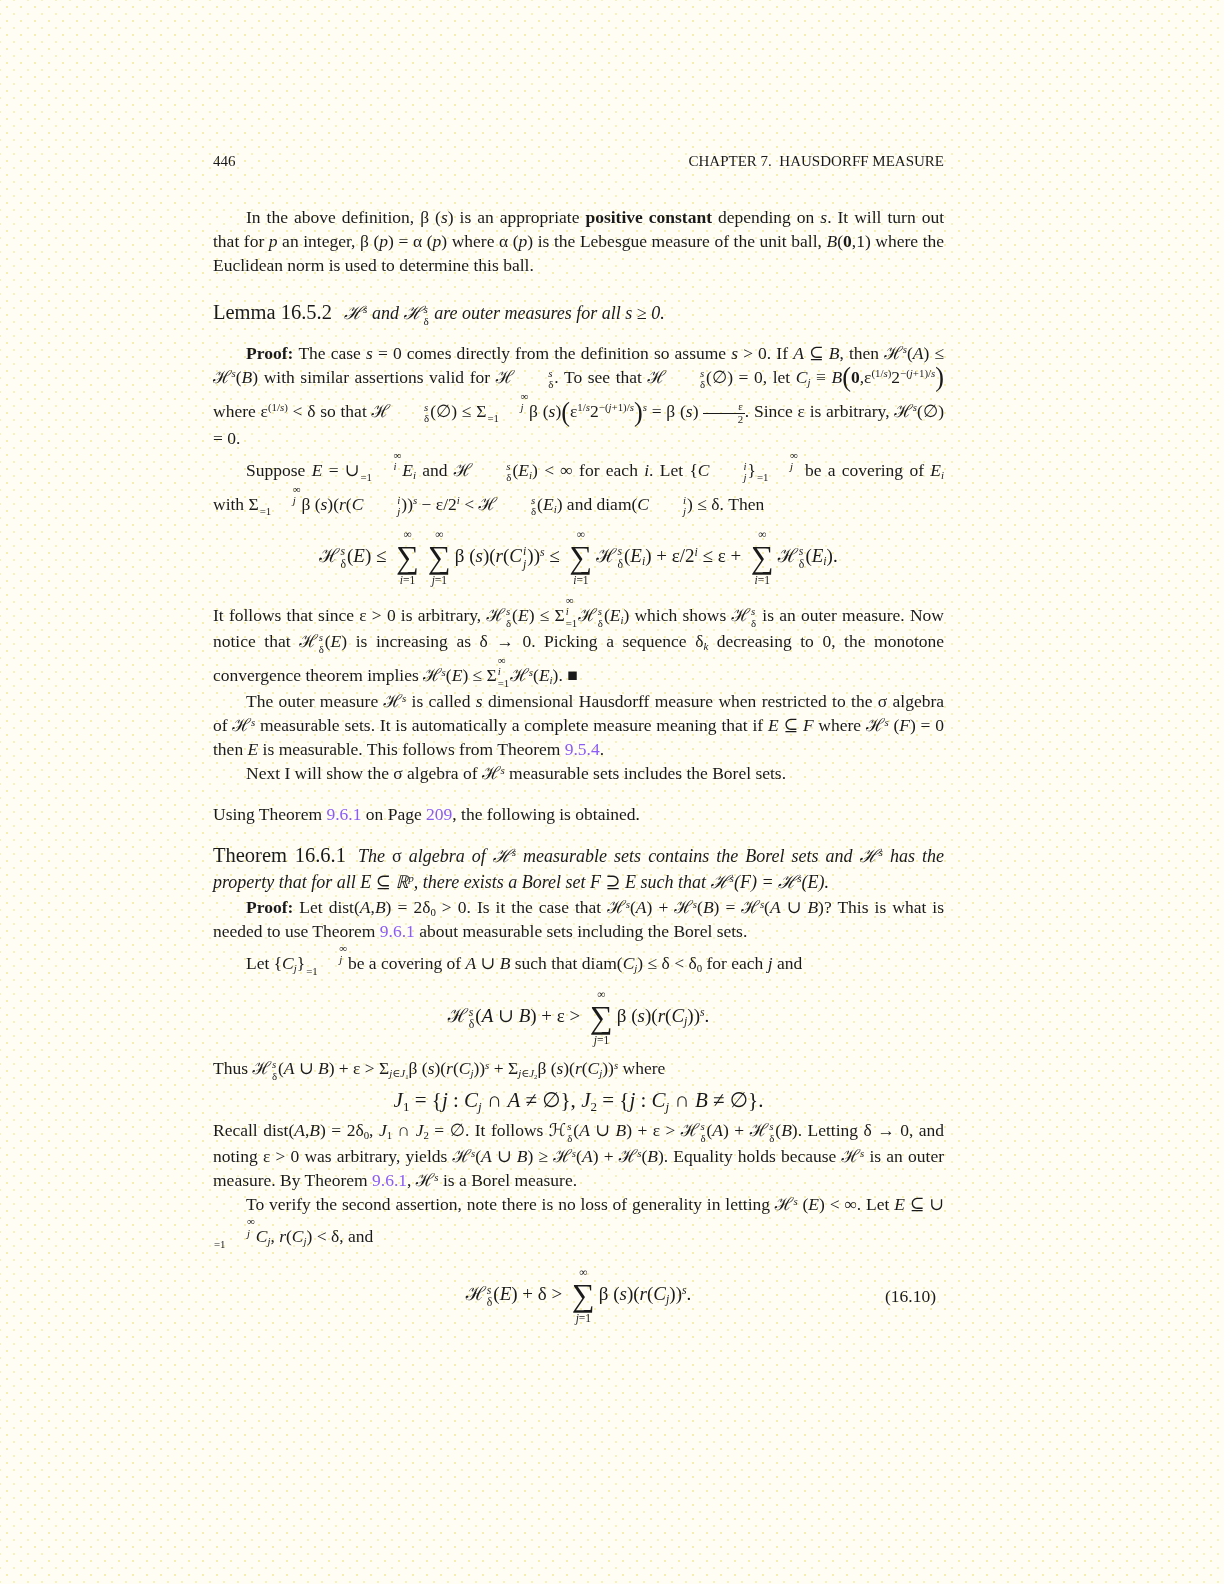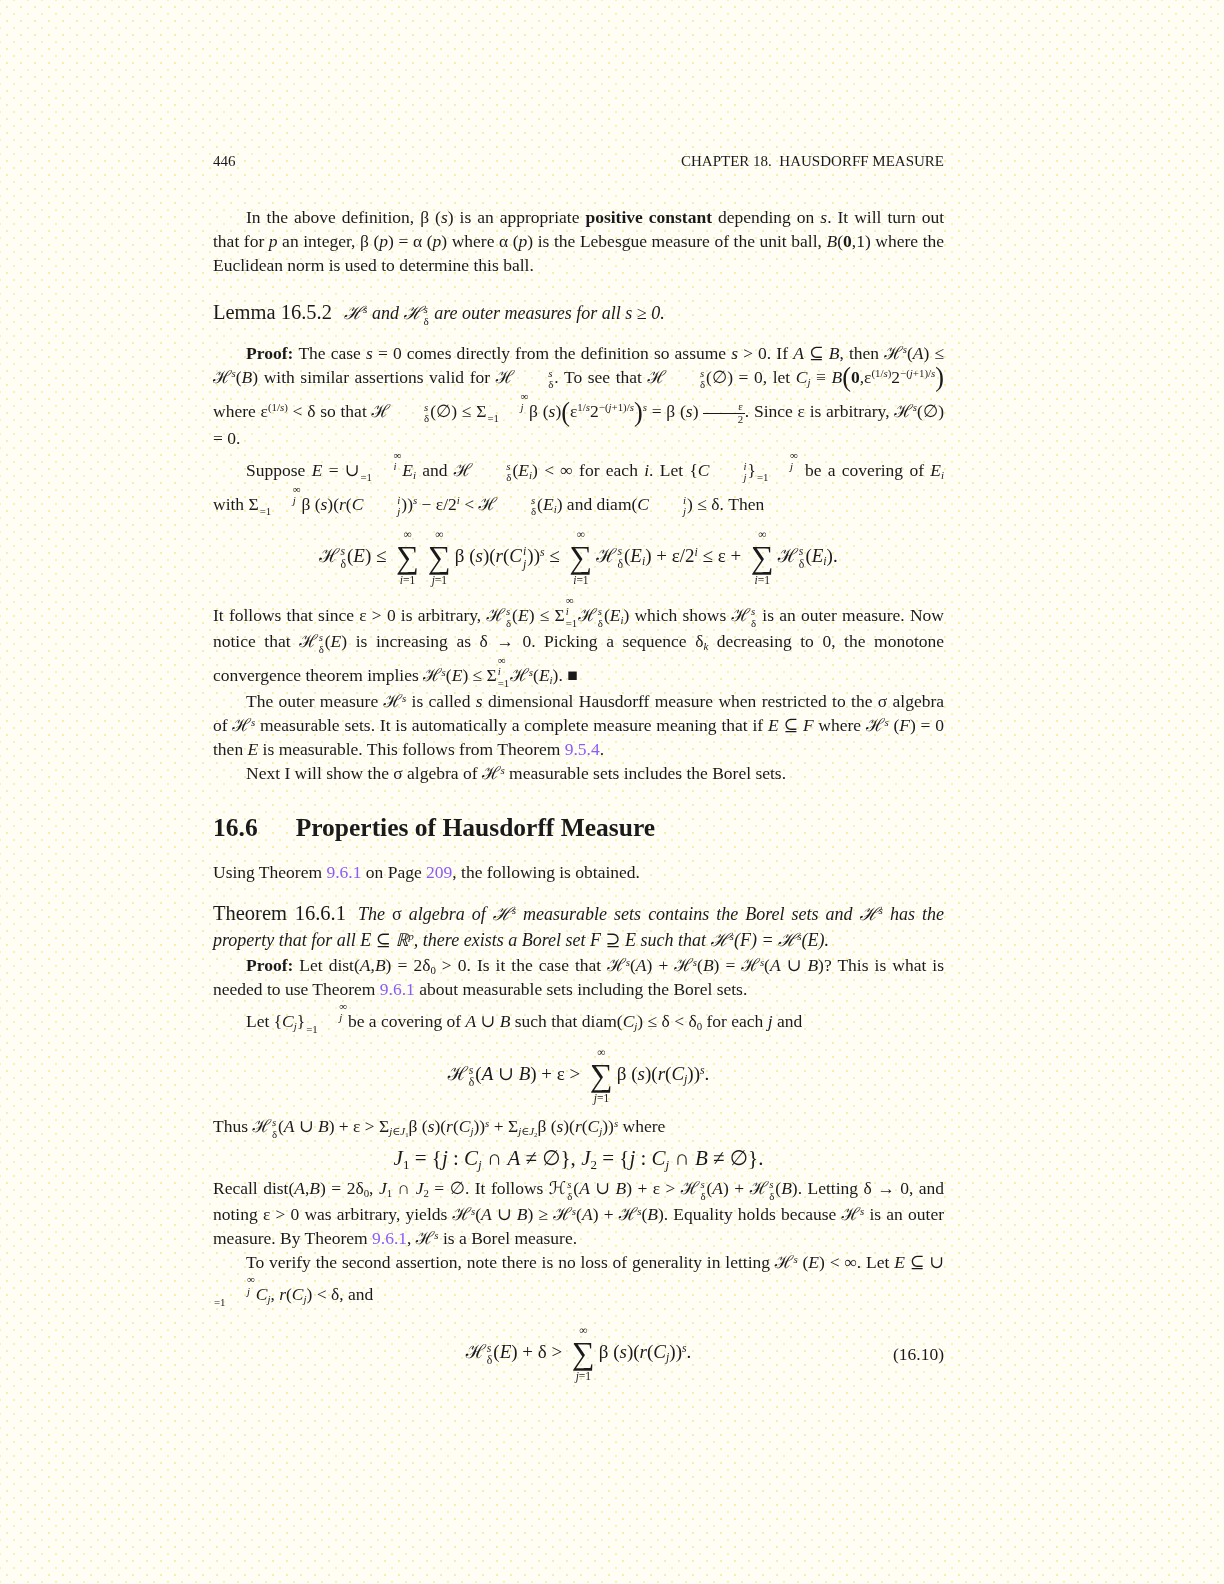--- a/index.html
+++ b/index.html
@@ -29,21 +29,21 @@
   .ss{display:inline-block;vertical-align:-0.52em;font-size:0.62em;line-height:1;text-align:left;margin:0 1px;}
   .ss span{display:block;line-height:1.05;}
   .frac{display:inline-block;vertical-align:-0.55em;font-size:0.62em;line-height:1.1;text-align:center;}
   .frac .fn{display:block;border-bottom:1.2px solid #1a1a1a;padding:0 2px;}
   .frac .fd{display:block;}
   .bigp{font-size:1.5em;line-height:0;vertical-align:-0.13em;}
   .display{font-size:19px;text-align:center;position:relative;line-height:1.2;margin:11px 0 9px;}
   .bigop{display:inline-flex;flex-direction:column;align-items:center;vertical-align:middle;margin:0 4px 0 5px;}
   .bigop .lim{font-size:11.5px;line-height:13px;}
   .bigop .op{font-size:32px;line-height:33px;}
-  .display .eqnum{position:absolute;right:0;top:50%;transform:translateY(-50%);font-size:17.5px;}
+  .display .eqnum{position:absolute;right:8px;top:50%;transform:translateY(-50%);font-size:17.5px;}
   .labeled{font-size:18px;line-height:26px;text-align:justify;}
   .labeled .label{font-weight:normal;font-size:20.5px;margin-right:12px;}
   .section{font-size:25.5px;font-weight:bold;line-height:30px;}
   .section .num{margin-right:38px;}
   [data-name="lemma-16-5-2"]{margin-top:22px;}
   [data-name="lemma-proof-paragraph"]{margin-top:13px;}
   [data-name="display-equation-1"]{margin:10px 0 8px;}
   [data-name="section-heading"]{margin-top:28px;}
   [data-name="using-theorem-paragraph"]{margin-top:17px;}
   [data-name="theorem-16-6-1"]{margin-top:16px;}
@@ -51,21 +51,21 @@
   [data-name="display-equation-2"]{margin:11px 0 9px;}
   [data-name="j-sets-equation"]{margin:6px 0;}
   [data-name="display-equation-3"]{margin-top:16px;}
 </style>
 </head>
 <body data-name="scanned-book-page">
 
 <div class="page" data-name="page-content">
   <header data-name="page-header">
     <span data-name="page-number">446</span>
-    <span data-name="chapter-running-title">CHAPTER 18. HAUSDORFF MEASURE</span>
+    <span data-name="chapter-running-title">CHAPTER 7. HAUSDORFF MEASURE</span>
   </header>
   <main id="body-main" data-name="page-body">
       <div class="blk para indent" data-name="intro-paragraph">In the above definition, β (<span class="it" data-name="italic-text">s</span>) is an appropriate <span class="bf" data-name="bold-text">positive constant</span> depending on <span class="it" data-name="italic-text">s</span>. It will turn out that for <span class="it" data-name="italic-text">p</span> an integer, β (<span class="it" data-name="italic-text">p</span>) = α (<span class="it" data-name="italic-text">p</span>) where α (<span class="it" data-name="italic-text">p</span>) is the Lebesgue measure of the unit ball, <span class="it" data-name="italic-text">B</span>(<span class="bf" data-name="bold-text">0</span>,1) where the Euclidean norm is used to determine this ball.</div>
       <div class="blk labeled" data-name="lemma-16-5-2"><span class="label" data-name="statement-label">Lemma 16.5.2</span><span class="body" data-name="statement-body"><span class="it" data-name="italic-text">ℋ</span><sup data-name="superscript"><span class="it" data-name="italic-text">s</span></sup><span class="it" data-name="italic-text"> and ℋ</span><span class="ss" data-name="stacked-scripts"><span class="up" data-name="upper-script">
               <span class="it" data-name="italic-text">s</span>
             </span><span class="dn" data-name="lower-script">δ</span></span><span class="it" data-name="italic-text"> are outer measures for all s ≥ 0.</span></span></div>
       <div class="blk para indent" data-name="lemma-proof-paragraph"><span class="bf" data-name="bold-text">Proof: </span>The case <span class="it" data-name="italic-text">s</span> = 0 comes directly from the definition so assume <span class="it" data-name="italic-text">s</span> &gt; 0. If <span class="it" data-name="italic-text">A</span> ⊆ <span class="it" data-name="italic-text">B</span>, then ℋ<sup data-name="superscript"><span class="it" data-name="italic-text">s</span></sup>(<span class="it" data-name="italic-text">A</span>) ≤ ℋ<sup data-name="superscript"><span class="it" data-name="italic-text">s</span></sup>(<span class="it" data-name="italic-text">B</span>) with similar assertions valid for ℋ<span class="ss" data-name="stacked-scripts"><span class="up" data-name="upper-script">
             <span class="it" data-name="italic-text">s</span>
           </span><span class="dn" data-name="lower-script">δ</span></span>. To see that ℋ<span class="ss" data-name="stacked-scripts"><span class="up" data-name="upper-script">
             <span class="it" data-name="italic-text">s</span>
@@ -120,21 +120,20 @@
             <span class="it" data-name="italic-text">s</span>
           </span><span class="dn" data-name="lower-script">δ</span></span>(<span class="it" data-name="italic-text">E</span>) ≤ Σ<span class="ss" data-name="stacked-scripts"><span class="up" data-name="upper-script">∞</span><span class="dn" data-name="lower-script"><span class="it" data-name="italic-text">i</span>=1</span></span>ℋ<span class="ss" data-name="stacked-scripts"><span class="up" data-name="upper-script">
             <span class="it" data-name="italic-text">s</span>
           </span><span class="dn" data-name="lower-script">δ</span></span>(<span class="it" data-name="italic-text">E</span><sub data-name="subscript"><span class="it" data-name="italic-text">i</span></sub>) which shows ℋ<span class="ss" data-name="stacked-scripts"><span class="up" data-name="upper-script">
             <span class="it" data-name="italic-text">s</span>
           </span><span class="dn" data-name="lower-script">δ</span></span> is an outer measure. Now notice that ℋ<span class="ss" data-name="stacked-scripts"><span class="up" data-name="upper-script">
             <span class="it" data-name="italic-text">s</span>
           </span><span class="dn" data-name="lower-script">δ</span></span>(<span class="it" data-name="italic-text">E</span>) is increasing as δ → 0. Picking a sequence δ<sub data-name="subscript"><span class="it" data-name="italic-text">k</span></sub> decreasing to 0, the monotone convergence theorem implies ℋ<sup data-name="superscript"><span class="it" data-name="italic-text">s</span></sup>(<span class="it" data-name="italic-text">E</span>) ≤ Σ<span class="ss" data-name="stacked-scripts"><span class="up" data-name="upper-script">∞</span><span class="dn" data-name="lower-script"><span class="it" data-name="italic-text">i</span>=1</span></span>ℋ<sup data-name="superscript"><span class="it" data-name="italic-text">s</span></sup>(<span class="it" data-name="italic-text">E</span><sub data-name="subscript"><span class="it" data-name="italic-text">i</span></sub>). ■</div>
       <div class="blk para indent" data-name="outer-measure-paragraph">The outer measure ℋ<sup data-name="superscript"><span class="it" data-name="italic-text">s</span></sup> is called <span class="it" data-name="italic-text">s</span> dimensional Hausdorff measure when restricted to the σ algebra of ℋ<sup data-name="superscript"><span class="it" data-name="italic-text">s</span></sup> measurable sets. It is automatically a complete measure meaning that if <span class="it" data-name="italic-text">E</span> ⊆ <span class="it" data-name="italic-text">F</span> where ℋ<sup data-name="superscript"><span class="it" data-name="italic-text">s</span></sup> (<span class="it" data-name="italic-text">F</span>) = 0 then <span class="it" data-name="italic-text">E</span> is measurable. This follows from Theorem <a class="lnk" data-name="cross-reference-link">9.5.4</a>.</div>
       <div class="blk para indent" data-name="next-show-paragraph">Next I will show the σ algebra of ℋ<sup data-name="superscript"><span class="it" data-name="italic-text">s</span></sup> measurable sets includes the Borel sets.</div>
-      <div class="blk section" data-name="section-heading"><span class="num" data-name="section-number">16.6</span><span class="title" data-name="section-title">Properties of Hausdorff Measure</span></div>
       <div class="blk para" data-name="using-theorem-paragraph">Using Theorem <a class="lnk" data-name="cross-reference-link">9.6.1</a> on Page <a class="lnk" data-name="cross-reference-link">209</a>, the following is obtained.</div>
       <div class="blk labeled" data-name="theorem-16-6-1"><span class="label" data-name="statement-label">Theorem 16.6.1</span><span class="body" data-name="statement-body"><span class="it" data-name="italic-text">The </span>σ<span class="it" data-name="italic-text"> algebra of ℋ</span><sup data-name="superscript"><span class="it" data-name="italic-text">s</span></sup><span class="it" data-name="italic-text"> measurable sets contains the Borel sets and ℋ</span><sup data-name="superscript"><span class="it" data-name="italic-text">s</span></sup><span class="it" data-name="italic-text"> has the property that for all E ⊆ ℝ</span><sup data-name="superscript"><span class="it" data-name="italic-text">p</span></sup><span class="it" data-name="italic-text">, there exists a Borel set F ⊇ E such that ℋ</span><sup data-name="superscript"><span class="it" data-name="italic-text">s</span></sup><span class="it" data-name="italic-text">(F) = ℋ</span><sup data-name="superscript"><span class="it" data-name="italic-text">s</span></sup><span class="it" data-name="italic-text">(E).</span></span></div>
       <div class="blk para indent" data-name="theorem-proof-paragraph"><span class="bf" data-name="bold-text">Proof: </span>Let dist(<span class="it" data-name="italic-text">A</span>,<span class="it" data-name="italic-text">B</span>) = 2δ<sub data-name="subscript">0</sub> &gt; 0. Is it the case that ℋ<sup data-name="superscript"><span class="it" data-name="italic-text">s</span></sup>(<span class="it" data-name="italic-text">A</span>) + ℋ<sup data-name="superscript"><span class="it" data-name="italic-text">s</span></sup>(<span class="it" data-name="italic-text">B</span>) = ℋ<sup data-name="superscript"><span class="it" data-name="italic-text">s</span></sup>(<span class="it" data-name="italic-text">A</span> ∪ <span class="it" data-name="italic-text">B</span>)? This is what is needed to use Theorem <a class="lnk" data-name="cross-reference-link">9.6.1</a> about measurable sets including the Borel sets.</div>
       <div class="blk para indent" data-name="covering-paragraph">Let {<span class="it" data-name="italic-text">C</span><sub data-name="subscript"><span class="it" data-name="italic-text">j</span></sub>}<span class="ss" data-name="stacked-scripts"><span class="up" data-name="upper-script">∞</span><span class="dn" data-name="lower-script"><span class="it" data-name="italic-text">j</span>=1</span></span>be a covering of <span class="it" data-name="italic-text">A</span> ∪ <span class="it" data-name="italic-text">B</span> such that diam(<span class="it" data-name="italic-text">C</span><sub data-name="subscript"><span class="it" data-name="italic-text">j</span></sub>) ≤ δ &lt; δ<sub data-name="subscript">0</sub> for each <span class="it" data-name="italic-text">j</span> and</div>
       <div class="blk display" data-name="display-equation-2"><span class="eqbody" data-name="equation-body">ℋ<span class="ss" data-name="stacked-scripts"><span class="up" data-name="upper-script">
               <span class="it" data-name="italic-text">s</span>
             </span><span class="dn" data-name="lower-script">δ</span></span>(<span class="it" data-name="italic-text">A</span> ∪ <span class="it" data-name="italic-text">B</span>) + ε &gt; <span class="bigop" data-name="summation-operator">
             <span class="lim" data-name="sum-upper-limit">∞</span>
             <span class="op" data-name="sigma-glyph">∑</span>
             <span class="lim" data-name="sum-lower-limit"><span class="it" data-name="italic-text">j</span>=1</span>

